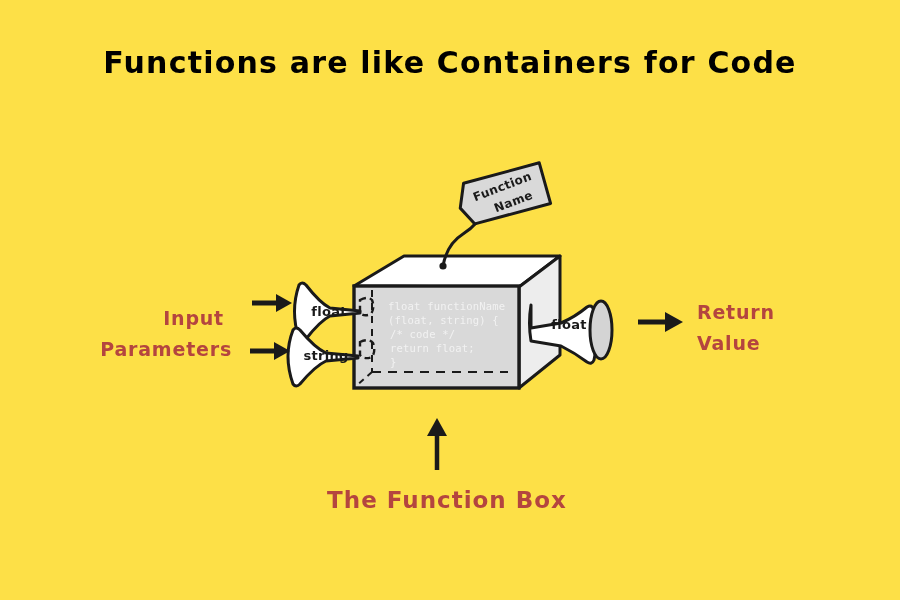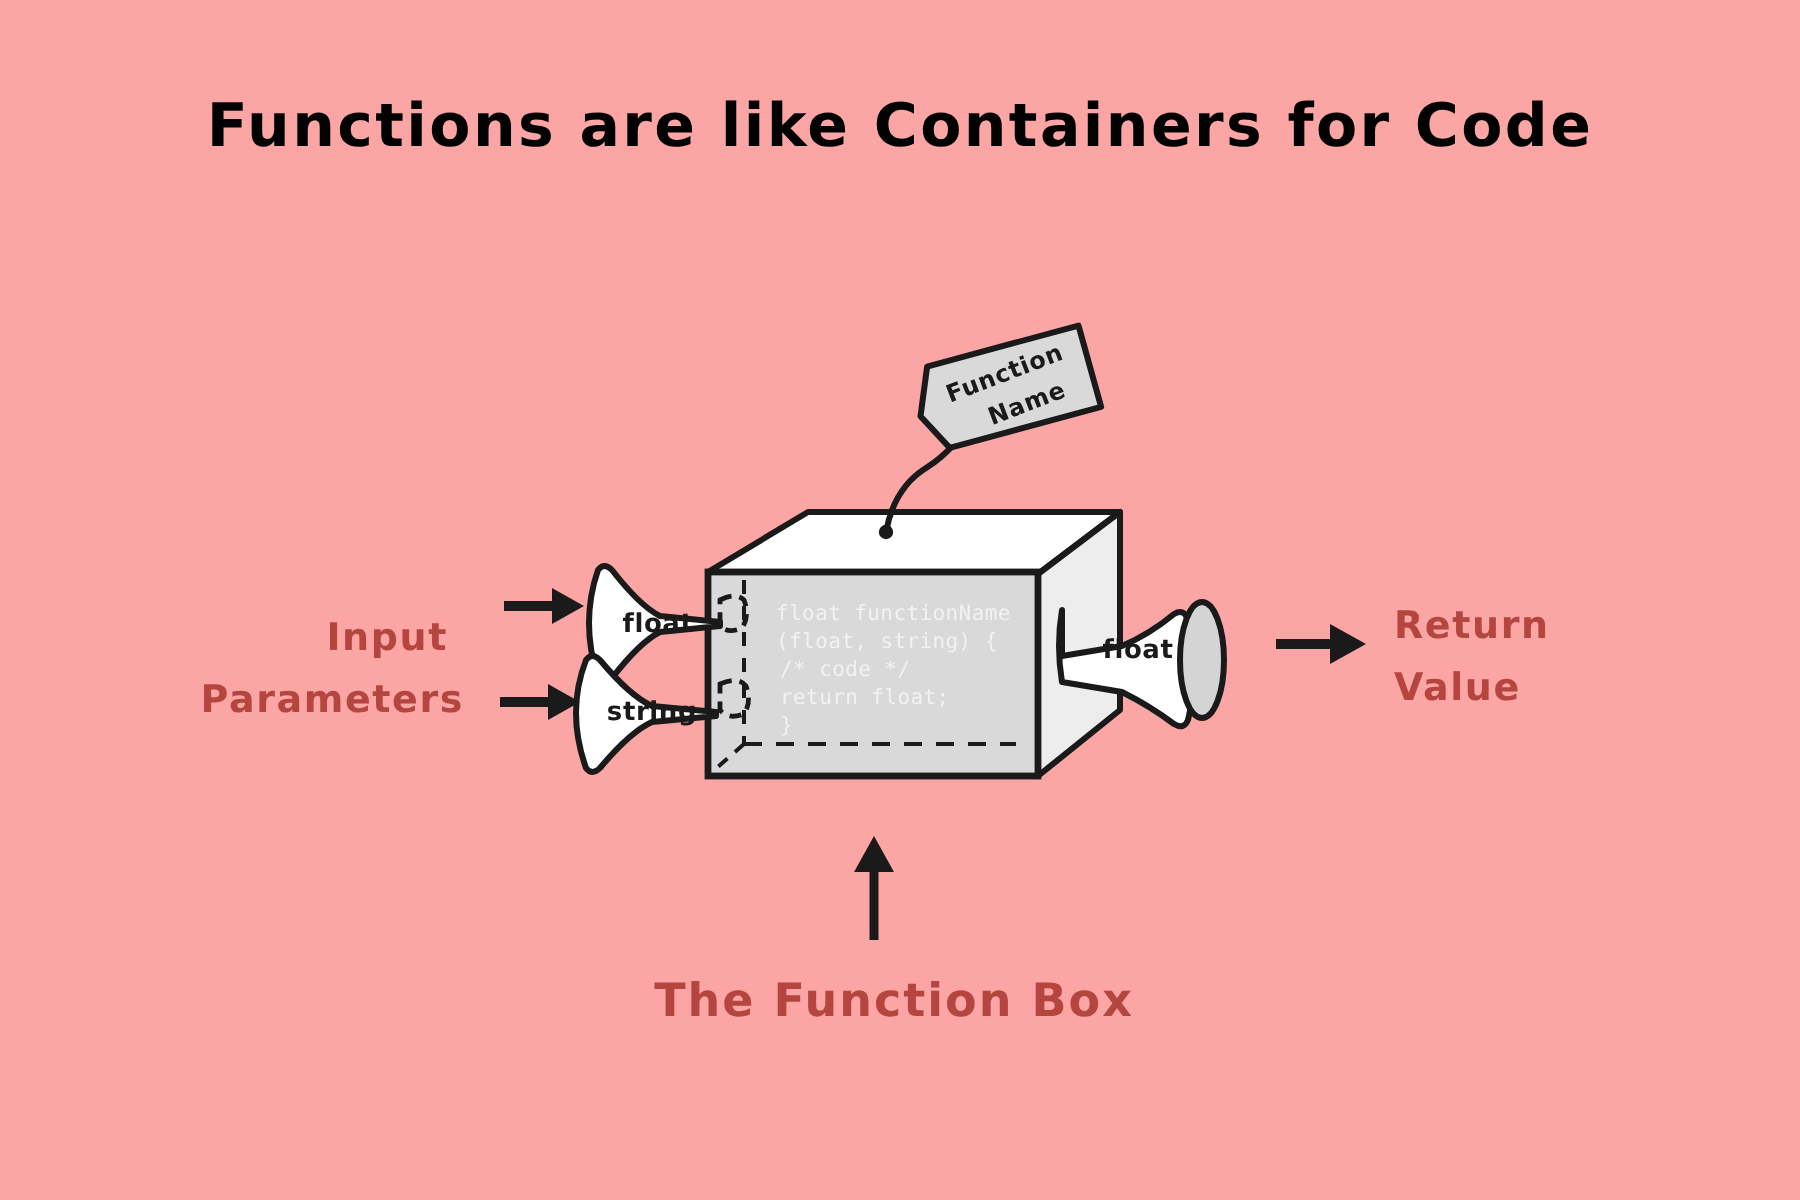--- a/index.html
+++ b/index.html
@@ -11,21 +11,21 @@
   body {
     width: 900px;
     height: 600px;
     overflow: hidden;
     font-family: "DejaVu Sans", sans-serif;
   }
   #stage {
     position: relative;
     width: 900px;
     height: 600px;
-    background: #fca5a5;
+    background: #fde047;
   }
   #diagram-svg {
     position: absolute;
     left: 0;
     top: 0;
     width: 900px;
     height: 600px;
     display: block;
   }
   .hand-text {

